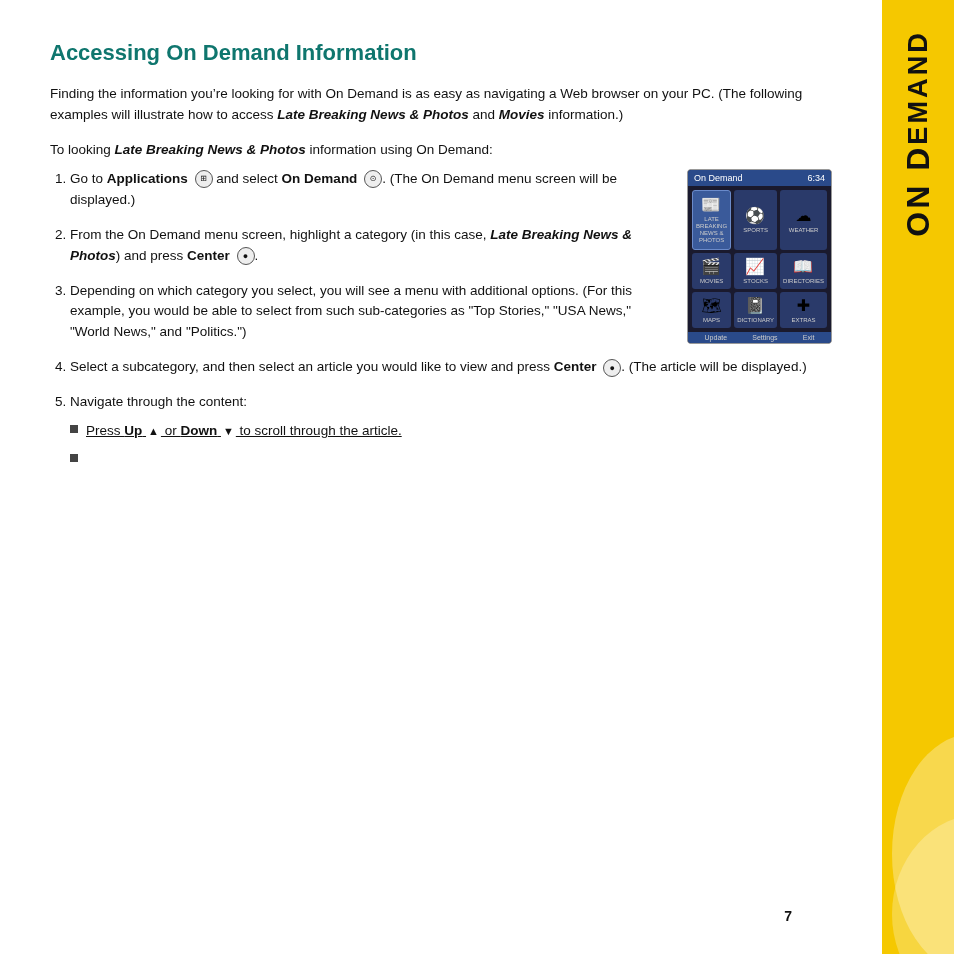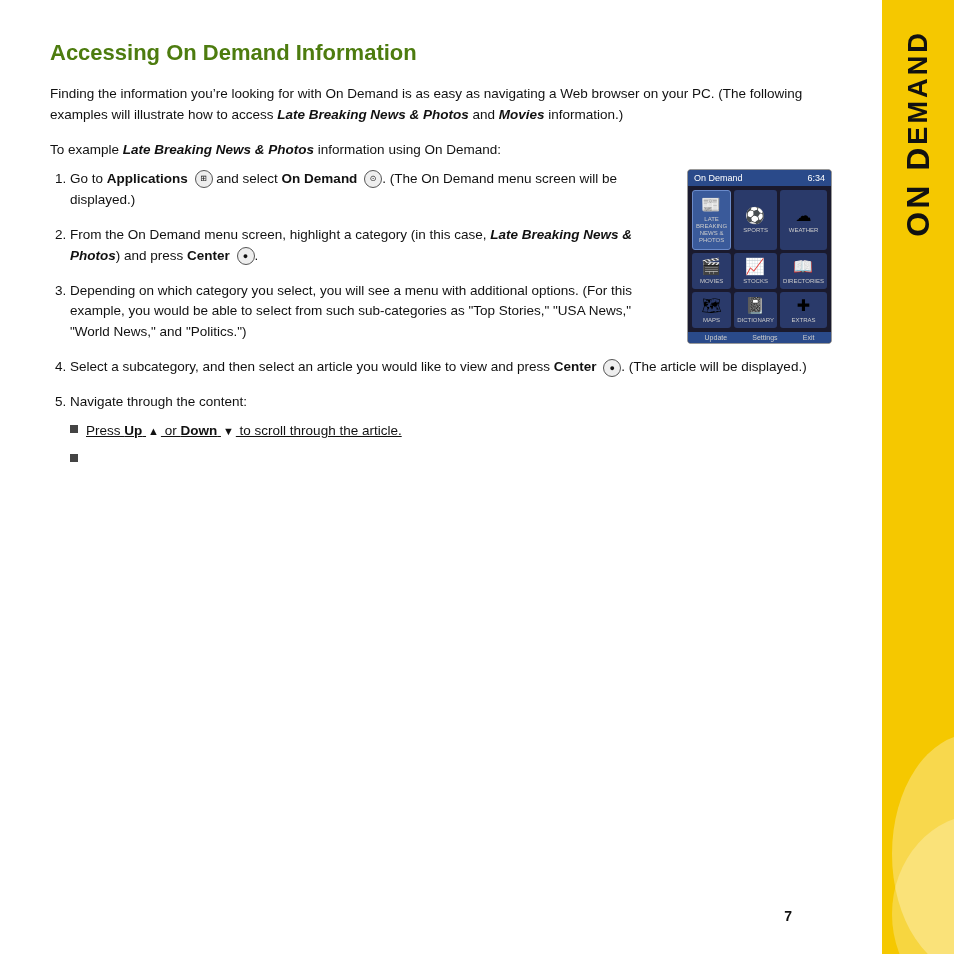--- a/index.html
+++ b/index.html
@@ -17,21 +17,21 @@
     .main-content {
       flex: 1;
       padding: 40px 50px 40px 50px;
       position: relative;
     }
 
     h1 {
       font-size: 22px;
       font-weight: 900;
       margin-bottom: 18px;
-      color: #4d7c0f;
+      color: #0f766e;
     }
 
     .intro-para {
       font-size: 13.5px;
       line-height: 1.55;
       margin-bottom: 16px;
       color: #111;
     }
 
     .intro-para em, .step-text em {
@@ -289,21 +289,21 @@
 <body>
 
 <div class="main-content">
   <h1>Accessing On Demand Information</h1>
 
   <p class="intro-para">
     <span>Finding the information you’re looking for with On Demand is as easy as navigating a Web browser on your PC. (The following examples will illustrate how to access </span><em>Late Breaking News &amp; Photos</em><span> and </span><em>Movies</em><span> information.)</span>
   </p>
 
   <p class="access-label">
-    <span>To example </span><strong><em>Late Breaking News &amp; Photos</em></strong><span> information using On Demand:</span>
+    <span>To looking </span><strong><em>Late Breaking News &amp; Photos</em></strong><span> information using On Demand:</span>
   </p>
 
   <div class="steps-area clearfix">
 
     <div class="screenshot-float">
       <div class="screenshot-img">
         <div class="screen-header">
           <span>On Demand</span>
           <span>6:34</span>
         </div>

